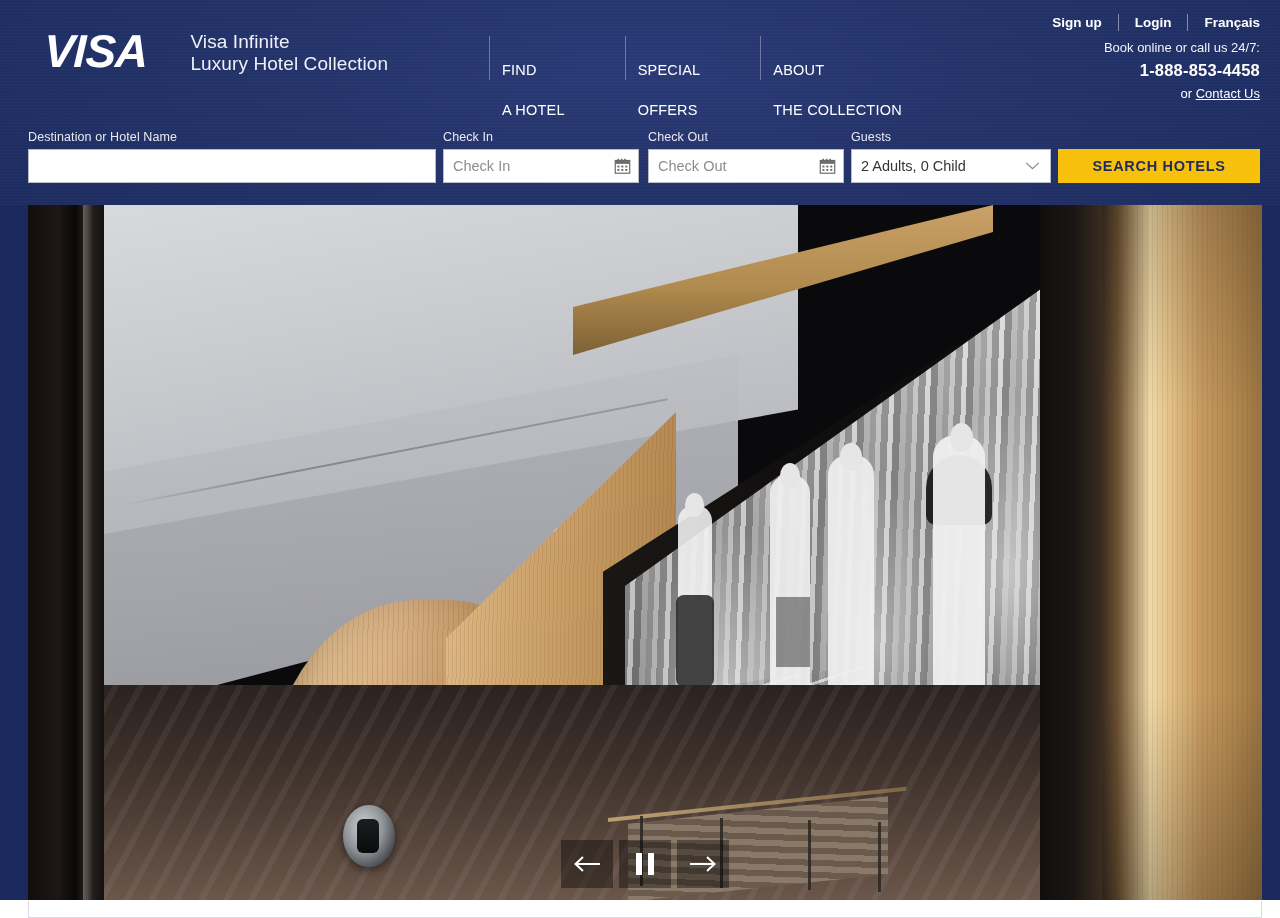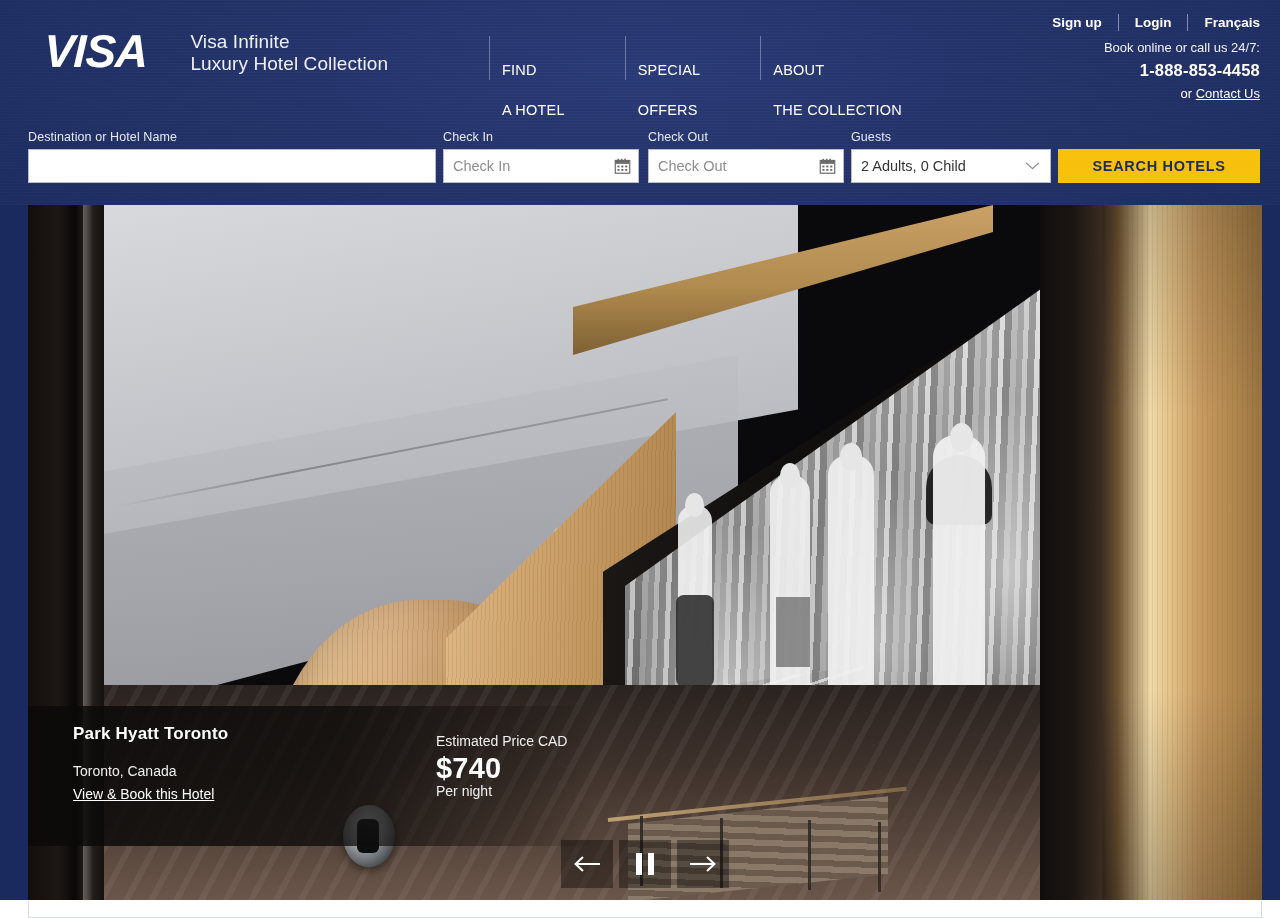--- a/index.html
+++ b/index.html
@@ -593,28 +593,20 @@
     <div class="rail"></div>
     <div class="railpost rp1"></div>
       <div class="railpost rp2"></div>
     <div class="railpost rp3"></div>
       <div class="railpost rp4"></div>
     <div class="sconce"></div>
     <div class="s-jamb"></div>
     <div class="s-jamb2"></div>
   </div>
 
-  <div class="hero-overlay">
-    <div class="ov-name">Park Hyatt Toronto</div>
-    <div class="ov-loc">Toronto,  Canada</div>
-    <a class="ov-link">View &amp; Book this Hotel</a>
-    <div class="ov-pricelabel">Estimated Price CAD</div>
-    <div class="ov-price">$740</div>
-    <div class="ov-per">Per night</div>
-  </div>
 
   <div class="carousel">
     <div class="c-btn">
       <svg width="30" height="20" viewBox="0 0 30 20">
         <path d="M28 10 H4" stroke="#ffffff" stroke-width="2" fill="none"></path>
         <path d="M11 3 L3.5 10 L11 17" stroke="#ffffff" stroke-width="2" fill="none"></path>
       </svg>
     </div>
     <div class="c-btn">
       <span class="pause-wrap">

